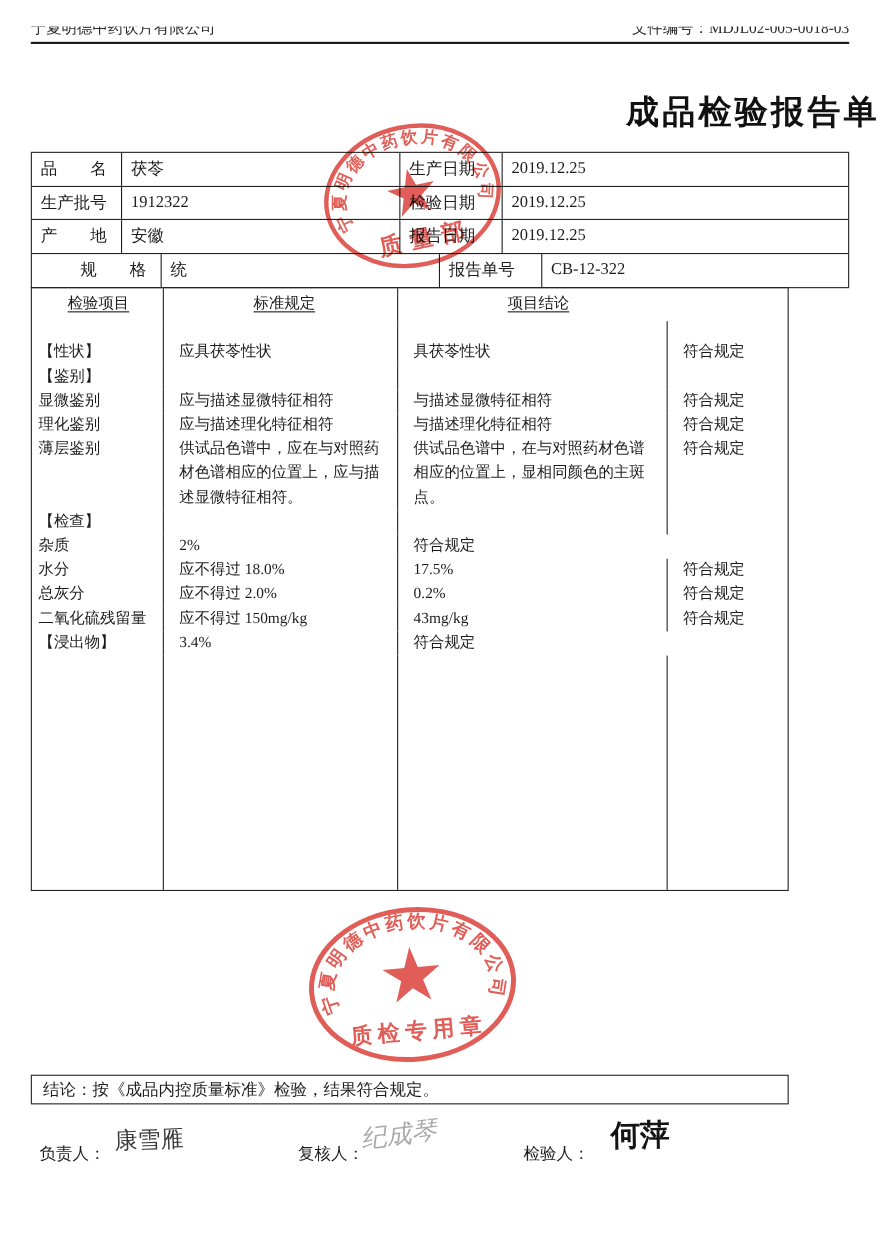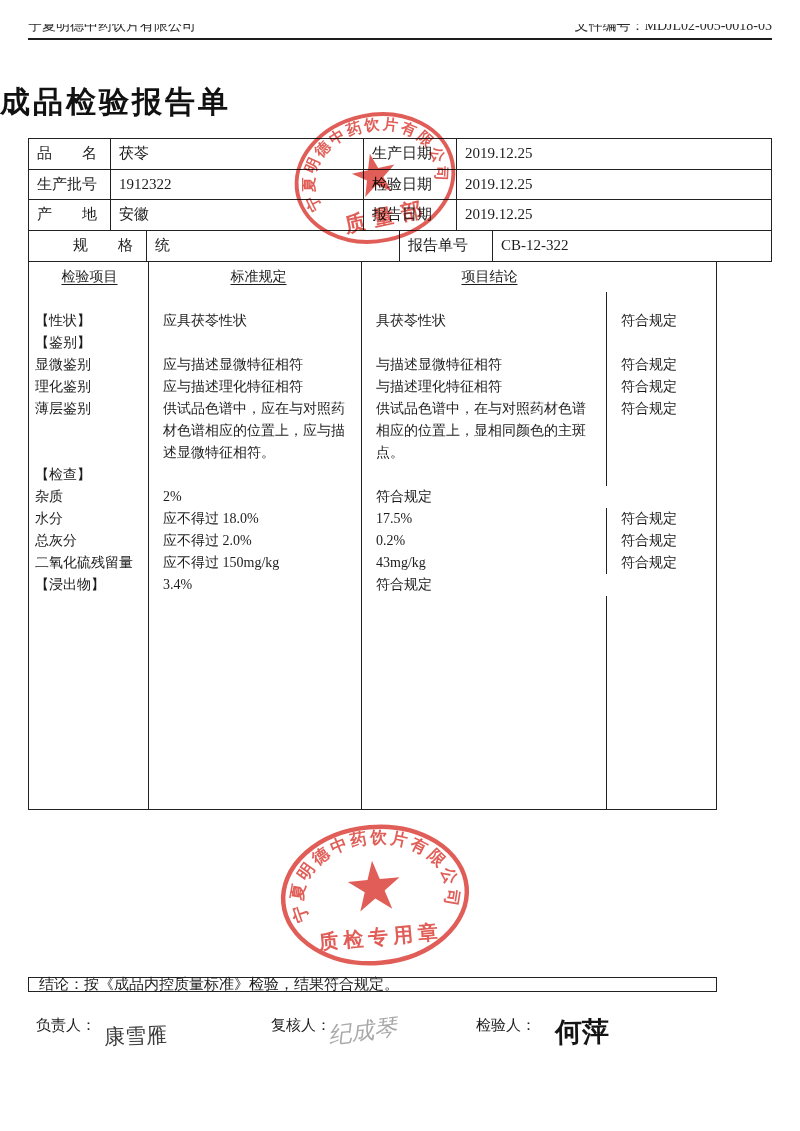--- a/index.html
+++ b/index.html
@@ -6,21 +6,21 @@
   .page{
     position:relative;width:800px;height:1131px;background:#ffffff;
     font-family:"Liberation Serif","DejaVu Serif",serif;color:#1c1c1c;overflow:hidden;
   }
   
   .hdr-clip{position:absolute;top:24px;left:28px;width:744px;height:14px;overflow:hidden;}
   .hdr-inner{position:relative;top:-7px;display:flex;justify-content:space-between;
     font-size:14px;color:#2a2a2a;}
   .hdr-rule{position:absolute;top:38px;left:28px;width:744px;border-top:2px solid #1d1d1d;}
   
-  .title{position:absolute;top:82px;left:0;width:800px;text-align:left;
+  .title{position:absolute;top:82px;left:0;width:800px;text-align:right;
     font-family:"Liberation Sans","DejaVu Sans",sans-serif;
     font-size:30px;font-weight:bold;letter-spacing:3px;color:#111;}
   
   .info-table{position:absolute;left:28px;top:138px;width:744px;height:124px;
     border:1px solid #222;box-sizing:border-box;display:grid;
     grid-template-rows:repeat(4,1fr);font-size:15px;}
   .irow{display:grid;grid-template-columns:82px 253px 93px 1fr;border-bottom:1px solid #222;}
   .irow:last-child{border-bottom:none;margin-left:36px;}
   .icell{display:flex;align-items:center;padding:0 8px;border-right:1px solid #222;overflow:hidden;white-space:nowrap;}
   .icell.last{border-right:none;}
@@ -35,26 +35,26 @@
   .mhead{line-height:30px;height:30px;}
   .mhead>div{text-align:center;}
   .mhead span{text-decoration:underline;text-underline-offset:3px;}
   .gap{height:18px;}
   .c1{padding-left:6px;padding-right:4px;}
   .c2{padding-left:14px;padding-right:7px;}
   .c3{padding-left:14px;padding-right:7px;}
   .c4{padding-left:14px;padding-right:4px;}
   .filler{flex:1;}
   
-  .conclusion{position:absolute;left:28px;top:977px;width:689px;height:15px;
+  .conclusion{position:absolute;left:28px;top:977px;width:689px;height:27px;
     border:1px solid #222;box-sizing:border-box;display:flex;align-items:center;
     padding-left:10px;font-size:15px;background:transparent;}
   
   .sig-row{position:absolute;left:28px;top:1016px;width:744px;height:52px;font-size:15px;}
-  .sig-label{position:absolute;top:0;white-space:nowrap;}
+  .sig-label{position:absolute;top:24px;white-space:nowrap;}
   .sig-name{position:absolute;white-space:nowrap;
     font-family:"DejaVu Serif","Liberation Serif",serif;}
   .name-responsible{left:76px;top:6px;font-size:21px;color:#3b3b3b;transform:rotate(-2deg);}
   .name-reviewer{left:300px;top:0px;font-size:23px;color:#a9a9a9;font-style:italic;transform:rotate(-7deg);}
   .name-inspector{left:527px;top:-2px;font-size:27px;font-weight:bold;color:#141414;transform:rotate(-1deg);}
   .lab-responsible{left:8px;}
   .lab-reviewer{left:243px;}
   .lab-inspector{left:448px;}
   
   .stamp{position:absolute;mix-blend-mode:multiply;opacity:0.88;}

